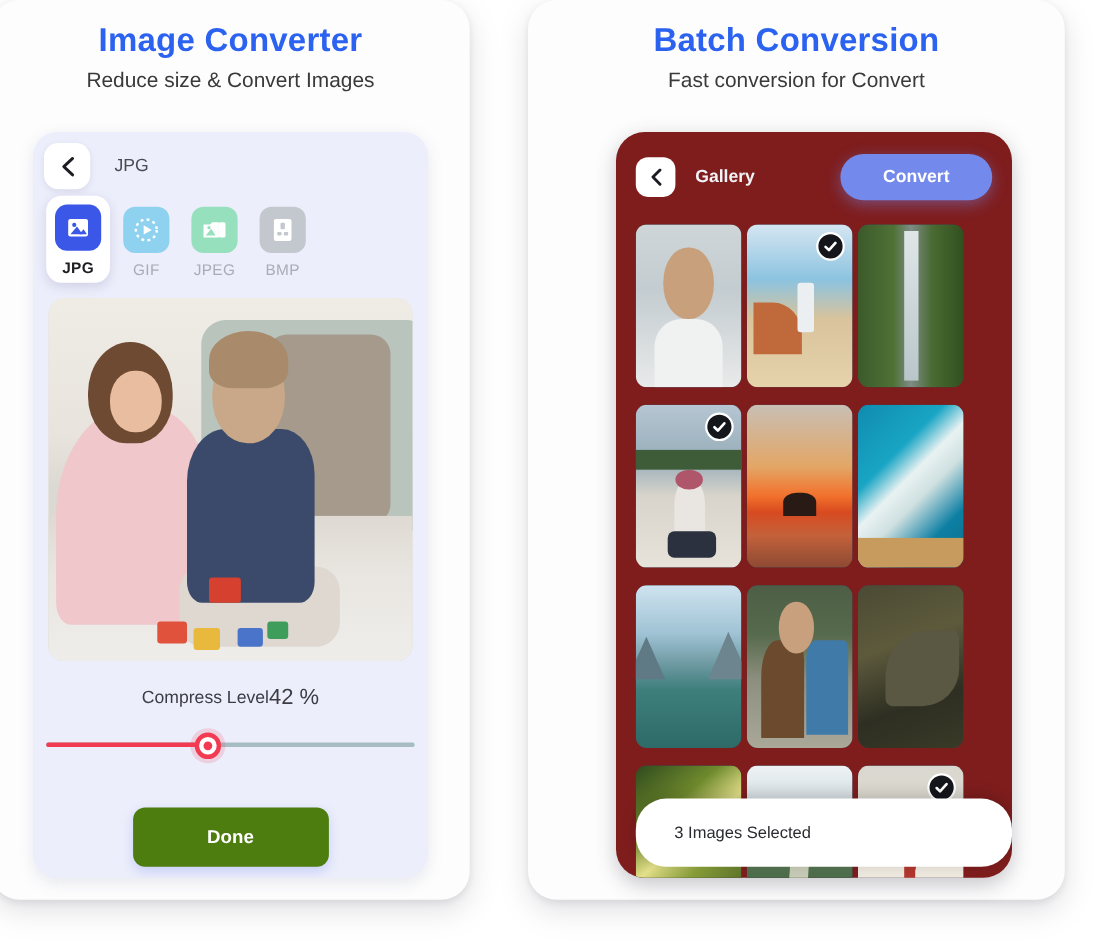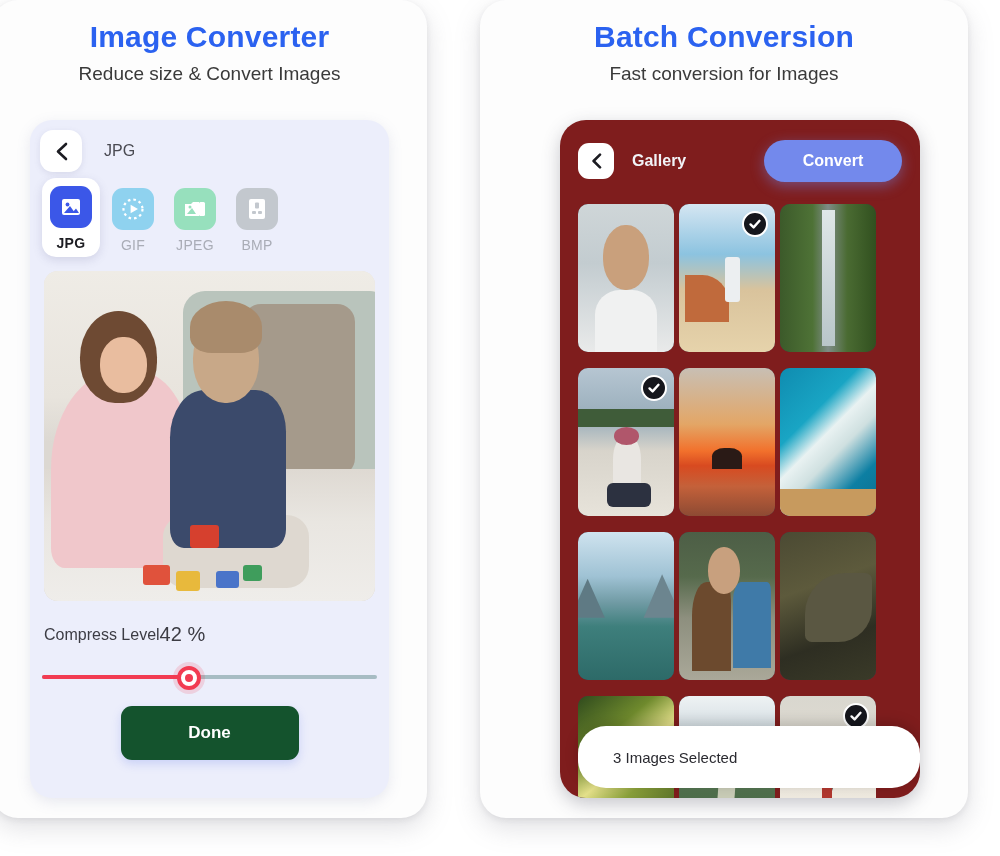--- a/index.html
+++ b/index.html
@@ -81,40 +81,40 @@
   .pv-kid-hair{position:absolute;left:44%;top:9%;width:22%;height:16%;background:#a98b6c;border-radius:50% 50% 30% 30%;}
   .pv-kid-legs{position:absolute;left:36%;bottom:4%;width:44%;height:22%;background:#ded8d0;border-radius:22px;}
   .pv-toy1{position:absolute;left:44%;bottom:16%;width:9%;height:7%;background:#d6402e;border-radius:3px;}
   .pv-toy2{position:absolute;left:30%;bottom:5%;width:8%;height:6%;background:#e0523c;border-radius:3px;}
   .pv-toy3{position:absolute;left:40%;bottom:3%;width:7%;height:6%;background:#e8b93c;border-radius:3px;}
   .pv-toy4{position:absolute;left:52%;bottom:4%;width:7%;height:5%;background:#4a74c9;border-radius:3px;}
   .pv-toy5{position:absolute;left:60%;bottom:6%;width:6%;height:5%;background:#3f9d5c;border-radius:3px;}
 
   
   .cmp-row{
-    display:flex;justify-content:flex-start;align-items:center;
+    display:flex;justify-content:center;align-items:center;
     margin:22px 14px 0 14px;
   }
   .cmp-label{font-size:16px;color:#3c3c44;}
   .cmp-val{font-size:20px;color:#3c3c44;}
 
   .slider{margin:22px 12px 0 12px;position:relative;height:18px;}
   .track{position:absolute;top:7px;left:0;width:100%;height:4px;border-radius:2px;background:#a7bcc3;}
   .track-fill{position:absolute;top:7px;left:0;width:44%;height:4px;border-radius:2px;background:#f23b52;}
   .thumb{
     position:absolute;left:44%;top:-2px;width:24px;height:24px;margin-left:-12px;
     border-radius:50%;background:#ffffff;border:4px solid #f23b52;
     box-sizing:border-box;display:flex;align-items:center;justify-content:center;
     box-shadow:0 0 0 4px rgba(242,59,82,.16);
   }
   .thumb i{display:block;width:8px;height:8px;border-radius:50%;background:#f23b52;}
 
   .done-btn{
-    margin:20px auto 0 auto;width:178px;height:54px;border-radius:11px;
-    background:#14532d;color:#fff;font-size:17px;font-weight:bold;
+    margin:48px auto 0 auto;width:178px;height:54px;border-radius:11px;
+    background:#4d7c0f;color:#fff;font-size:17px;font-weight:bold;
     display:flex;align-items:center;justify-content:center;border:none;
     cursor:pointer;box-shadow:0 4px 10px rgba(115,137,236,.28);
   }
 
   
   .phone-dark{
     position:absolute;left:80px;top:120px;width:360px;height:678px;
     background:#7f1d1d;border-radius:26px;overflow:hidden;
     box-shadow:0 6px 18px rgba(60,60,80,.28);
   }
@@ -305,21 +305,21 @@
           </div>
       </div>
 
       <button class="done-btn">Done</button>
 
     </div>
   </div>
 
   <div class="shot right">
     <div class="shot-title">Batch Conversion</div>
-    <div class="shot-sub">Fast conversion for Images</div>
+    <div class="shot-sub">Fast conversion for Convert</div>
 
     <div class="phone-dark">
 
       <div class="dp-header">
         <div class="back-chip-dark">
           <svg width="11" height="16" viewBox="0 0 11 16">
             <path d="M9 1.6 L2.6 8 L9 14.4" stroke="#1c1c22" stroke-width="2.6" fill="none" stroke-linecap="round" stroke-linejoin="round"></path>
           </svg>
         </div>
         <div class="dp-title">Gallery</div>

